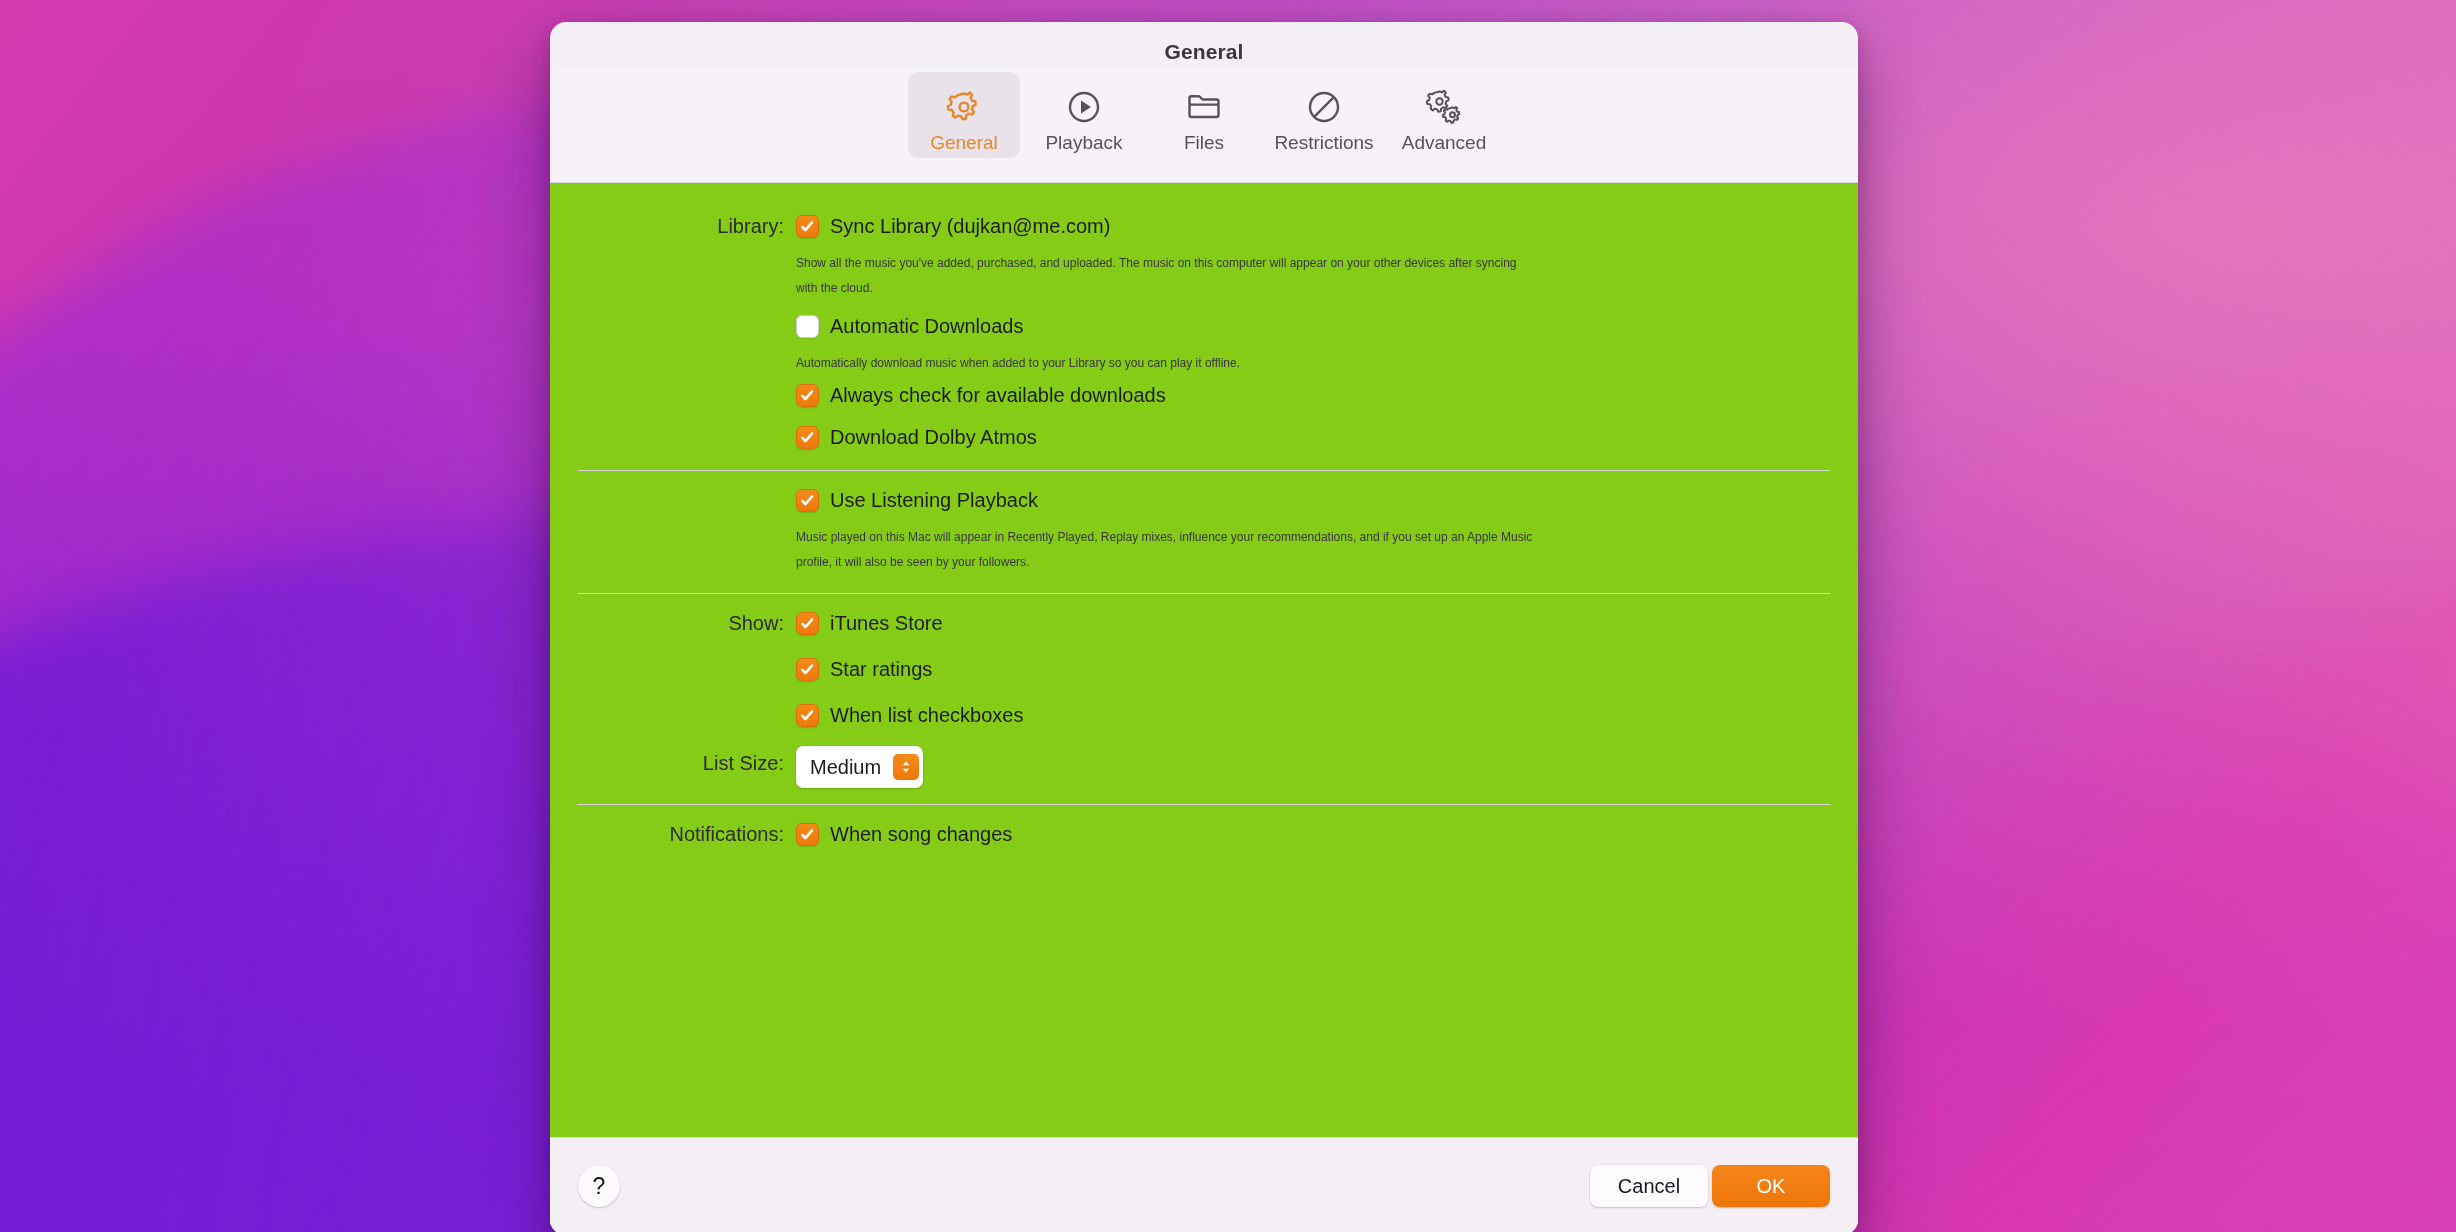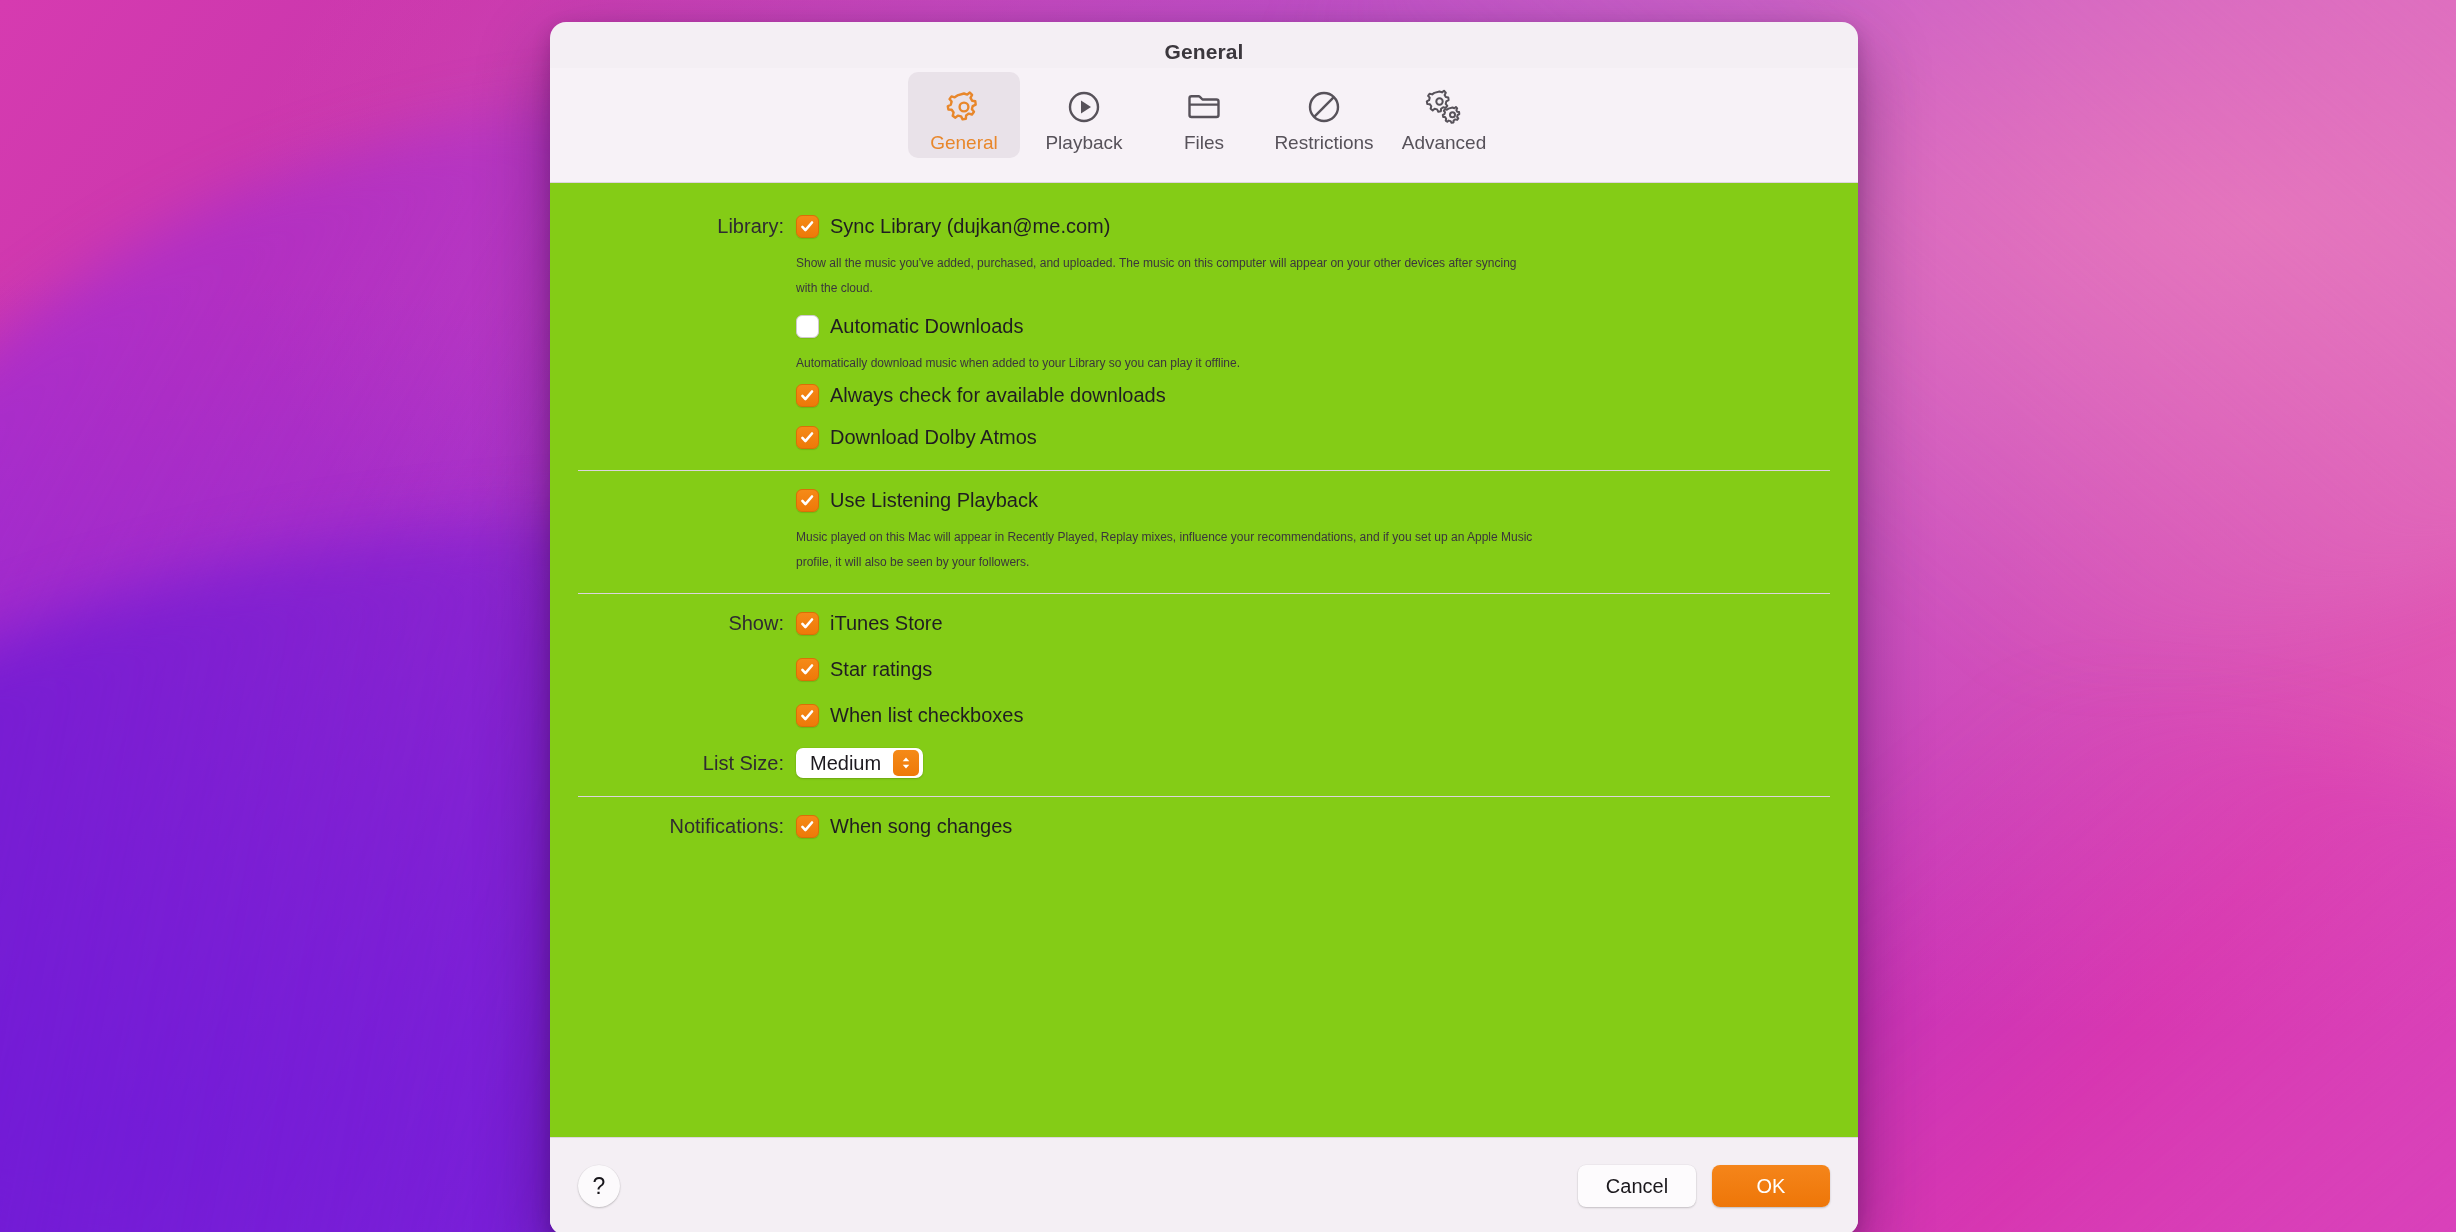--- a/index.html
+++ b/index.html
@@ -234,21 +234,21 @@
 
   
   .popup-row {
     display: flex;
     align-items: center;
     min-height: 34px;
   }
   .popup {
     display: inline-flex;
     align-items: center;
-    height: 30px;
+    height: 42px;
     background: #ffffff;
     border-radius: 7px;
     box-shadow: 0 1px 2px rgba(0,0,0,0.16), 0 0 0 0.5px rgba(0,0,0,0.06);
     padding: 0 4px 0 14px;
     cursor: default;
   }
   .popup-value {
     font-size: 20px;
     color: #1d1a1f;
     margin-right: 12px;
@@ -298,21 +298,21 @@
     align-items: center;
     justify-content: center;
     cursor: default;
     padding: 0 18px;
     box-sizing: border-box;
   }
   .btn-cancel {
     background: #fdfbfd;
     color: #1b181d;
     box-shadow: 0 1px 2px rgba(0,0,0,0.18), 0 0 0 0.5px rgba(0,0,0,0.05);
-    margin-right: 16px;
+    margin-right: 4px;
   }
   .btn-ok {
     background: linear-gradient(180deg,#f5851a,#ee7608);
     color: #ffffff;
     box-shadow: 0 1px 2px rgba(0,0,0,0.22);
   }
 </style>
 </head>
 <body>
 

